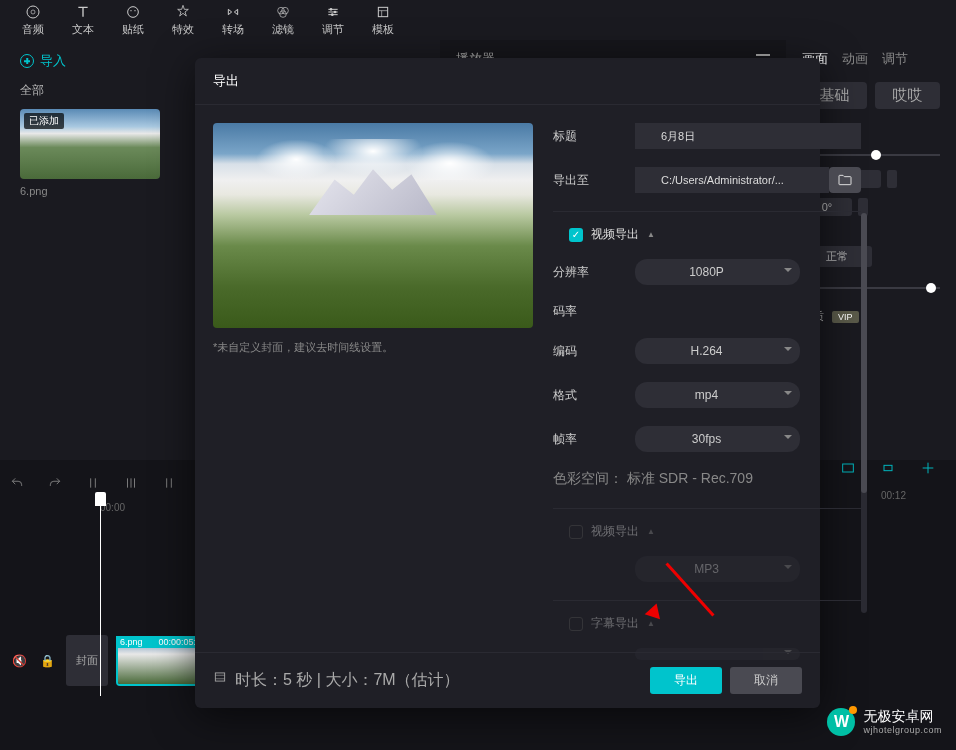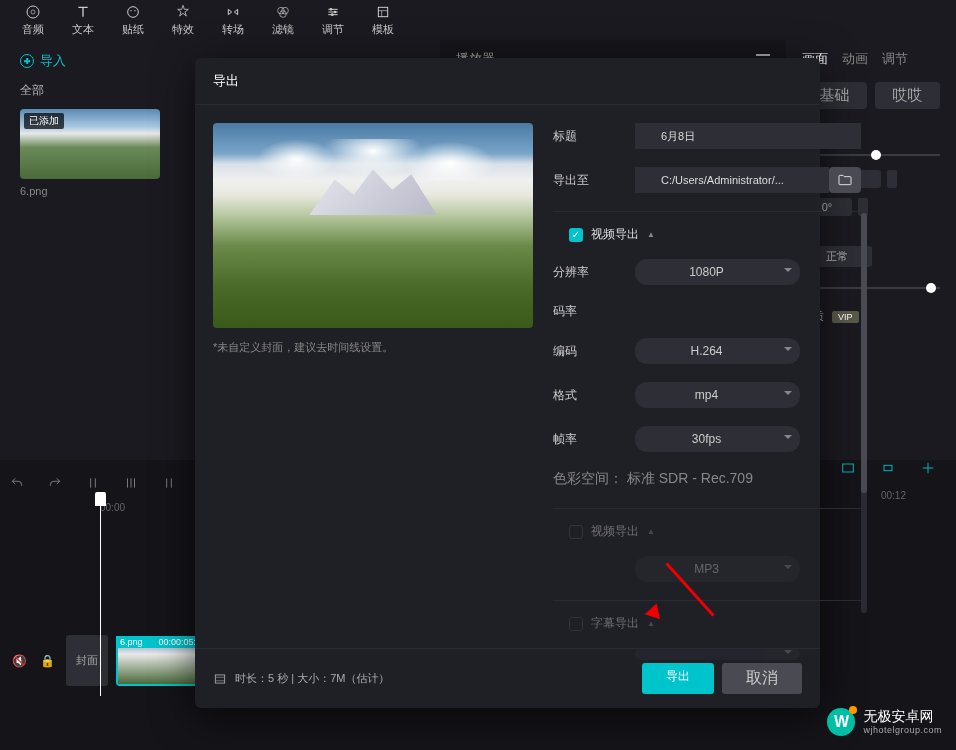--- a/index.html
+++ b/index.html
@@ -79,24 +79,24 @@
 .checkbox{width:14px;height:14px;background:#00c4cc;border-radius:3px;display:flex;align-items:center;justify-content:center}
 .checkbox:after{content:"✓";color:#fff;font-size:10px}
 .checkbox-off{width:14px;height:14px;border:1.5px solid #555;border-radius:3px}
 .section-title{font-size:12px;color:#ddd}
 .collapse-icon{font-size:8px;color:#888}
 .select{flex:1;background:#2e2e36;padding:6px 24px 6px 2px;border-radius:12px;color:#ccc;font-size:12px;text-align:center;position:relative;cursor:pointer;max-width:165px}
 .select:after{content:"";position:absolute;right:8px;top:50%;transform:translateY(-50%);border:4px solid transparent;border-top-color:#888}
 .info-text{margin-left:0;font-size:14px;color:#888;margin-bottom:20px}
 .disabled{opacity:.4}
 .dialog-footer{position:absolute;bottom:0;left:0;right:0;padding:14px 18px;display:flex;align-items:center;justify-content:space-between;border-top:1px solid #2a2a32}
-.footer-info{display:flex;align-items:flex-end;gap:8px;color:#aaa;font-size:11px}
+.footer-info{display:flex;align-items:flex-start;gap:8px;color:#aaa;font-size:16px}
 .footer-buttons{display:flex;gap:8px}
 .btn-primary{background:#00c4cc;color:#fff;padding:5px 24px;border-radius:3px;font-size:12px;cursor:pointer}
-.btn-cancel{background:#4a4a52;color:#ccc;padding:5px 24px;border-radius:3px;font-size:16px;cursor:pointer}
+.btn-cancel{background:#4a4a52;color:#ccc;padding:5px 24px;border-radius:3px;font-size:12px;cursor:pointer}
 .arrow{position:absolute;width:60px;height:60px;right:100px;bottom:80px;z-index:200}
 .arrow-line{position:absolute;width:70px;height:3px;background:#e00;transform:rotate(48deg);top:20px;left:-5px}
 .arrow-head{position:absolute;bottom:0;left:-10px;width:0;height:0;border:8px solid transparent;border-top:14px solid #e00;transform:rotate(-42deg)}
 .watermark{position:absolute;right:14px;bottom:14px;display:flex;align-items:center;gap:8px;z-index:300}
 .wm-logo{width:28px;height:28px;border-radius:50%;background:#00bfa5;display:flex;align-items:center;justify-content:center;color:#fff;font-weight:bold;font-size:16px;position:relative}
 .wm-logo:after{content:"";position:absolute;right:-2px;top:-2px;width:8px;height:8px;background:#ff9800;border-radius:50%}
 .wm-text{display:flex;flex-direction:column;line-height:1.2}
 .wm-cn{font-size:14px;font-weight:normal;color:#fff}
 .wm-en{font-size:9px;color:#aaa;letter-spacing:.5px}
 </style>

